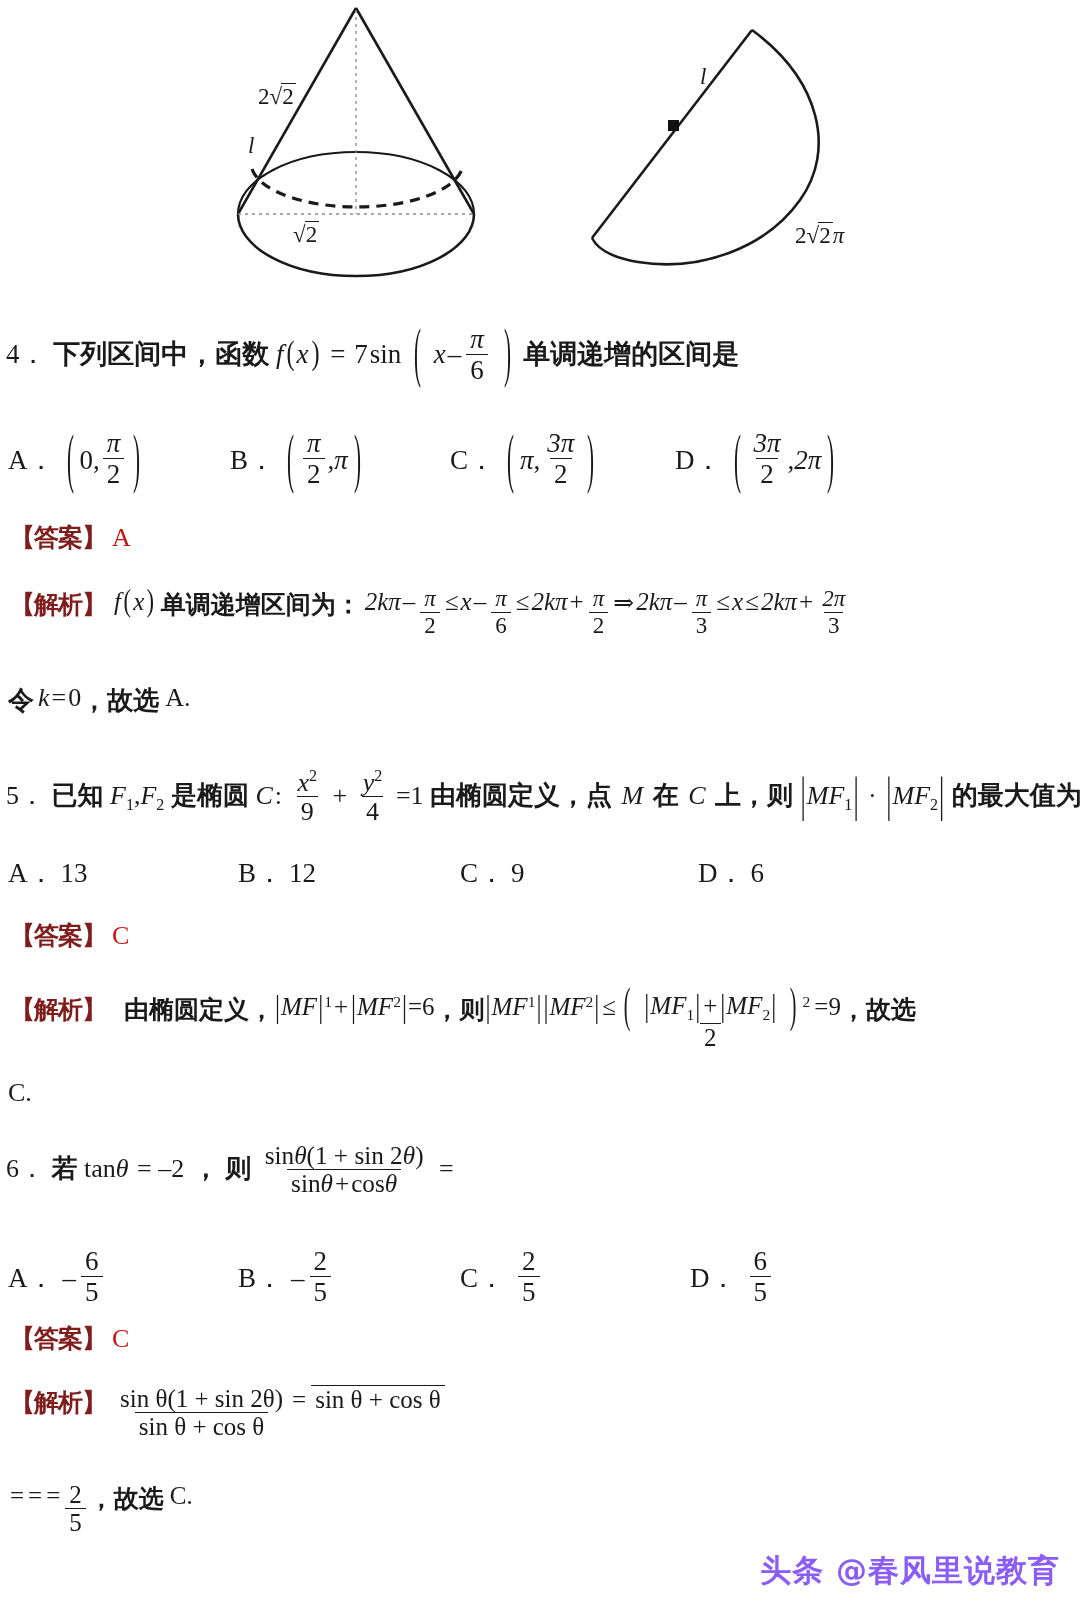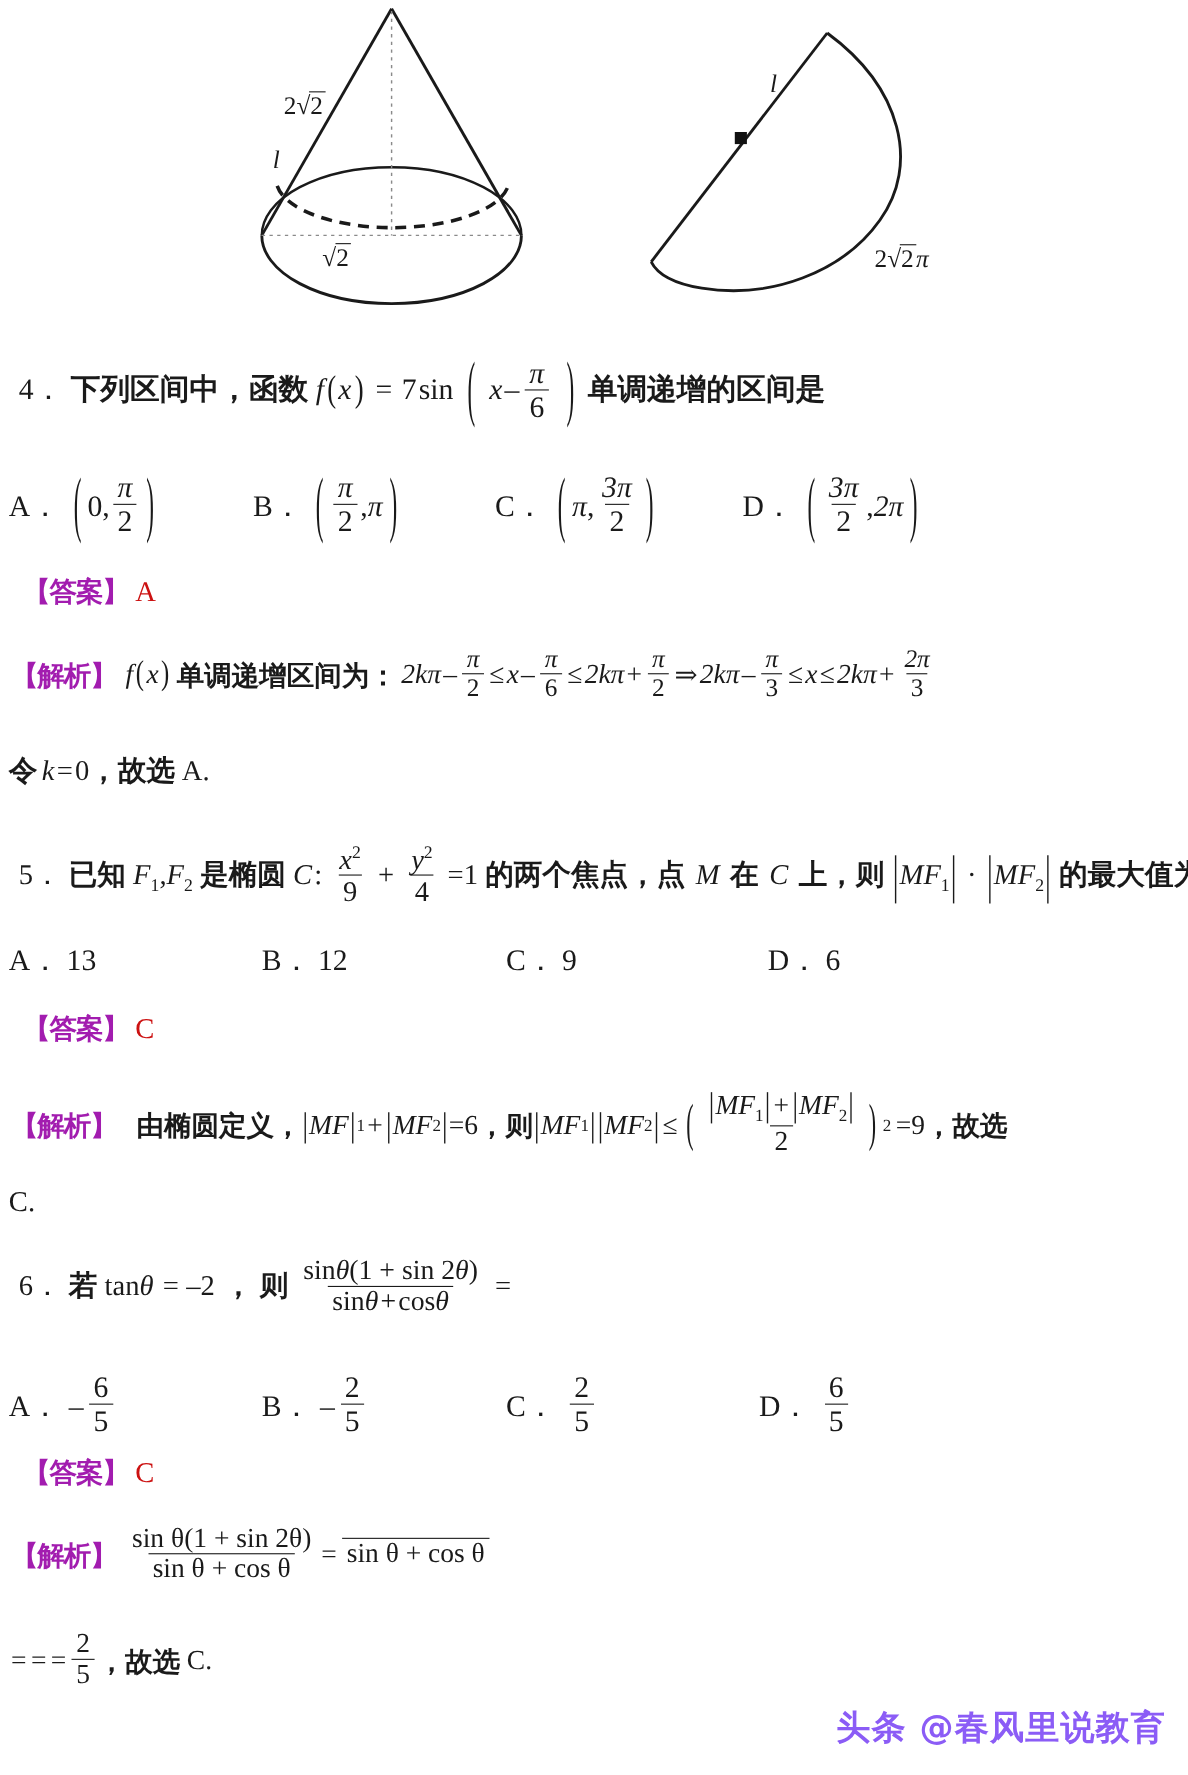--- a/index.html
+++ b/index.html
@@ -55,61 +55,61 @@
   .vbar.sm { transform: scaleY(1.25); }
   .sqrt {
     display: inline-block;
     border-top: 1.5px solid #1a1a1a;
     padding: 0 2px 0 1px;
     margin-left: -1px;
   }
   .radical { font-style: normal; }
 
   
-  .block { position: absolute; margin-left: 11px; }
+  .block { position: absolute; }
 
   .qline {
     font-size: 27px;
     line-height: 1.0;
     white-space: nowrap;
     letter-spacing: 0px;
   }
   .cjk { font-family: "DejaVu Sans", "Liberation Sans", sans-serif; font-weight: 600; font-style: normal; }
   .qnum { font-family: "Liberation Serif", serif; font-style: normal; }
 
   .optionrow {
     position: absolute;
     font-size: 27px;
     white-space: nowrap;
     display: flex;
     align-items: center;
   }
   .optlabel { font-family: "Liberation Serif", serif; font-style: normal; margin-right: 6px; }
 
   .tag {
-    color: #a21caf;
+    color: #7f1d1d;
     font-family: "DejaVu Sans", "Liberation Sans", sans-serif;
     font-weight: 700;
     font-size: 25px;
     letter-spacing: -1px;
   }
   .tag-ans-letter {
     color: #cc1111;
     font-family: "Liberation Serif", serif;
     font-size: 26px;
     font-weight: 400;
     margin-left: 6px;
   }
 
   .soln {
     position: absolute;
     font-size: 26px;
     white-space: nowrap;
     display: flex;
-    align-items: center;
+    align-items: flex-start;
   }
 
   
   #figures { position: absolute; left: 0; top: 0; width: 932px; height: 300px; }
   .figlabel {
     position: absolute;
     font-family: "Liberation Serif", serif;
     font-size: 23px;
     white-space: nowrap;
   }
@@ -300,21 +300,21 @@
   <span class="frac">
       <span class="num"><span class="mi">x</span><span class="supn">2</span></span>
       <span class="den mn">9</span>
     </span>
   <span class="op">+</span>
   <span class="frac">
       <span class="num"><span class="mi">y</span><span class="supn">2</span></span>
       <span class="den mn">4</span>
     </span>
   <span class="mn">=1</span>
-  <span class="cjk">的两个焦点，点</span>
+  <span class="cjk">由椭圆定义，点</span>
   <span class="mi" style="margin:0 3px">M</span>
   <span class="cjk">在</span>
   <span class="mi" style="margin:0 3px">C</span>
   <span class="cjk">上，则</span>
   <span class="vbar">|</span><span class="mi">MF</span><span class="sub">1</span><span class="vbar">|</span>
   <span class="op">·</span>
   <span class="vbar">|</span><span class="mi">MF</span><span class="sub">2</span><span class="vbar">|</span>
   <span class="cjk">的最大值为</span>
 </div>
 

